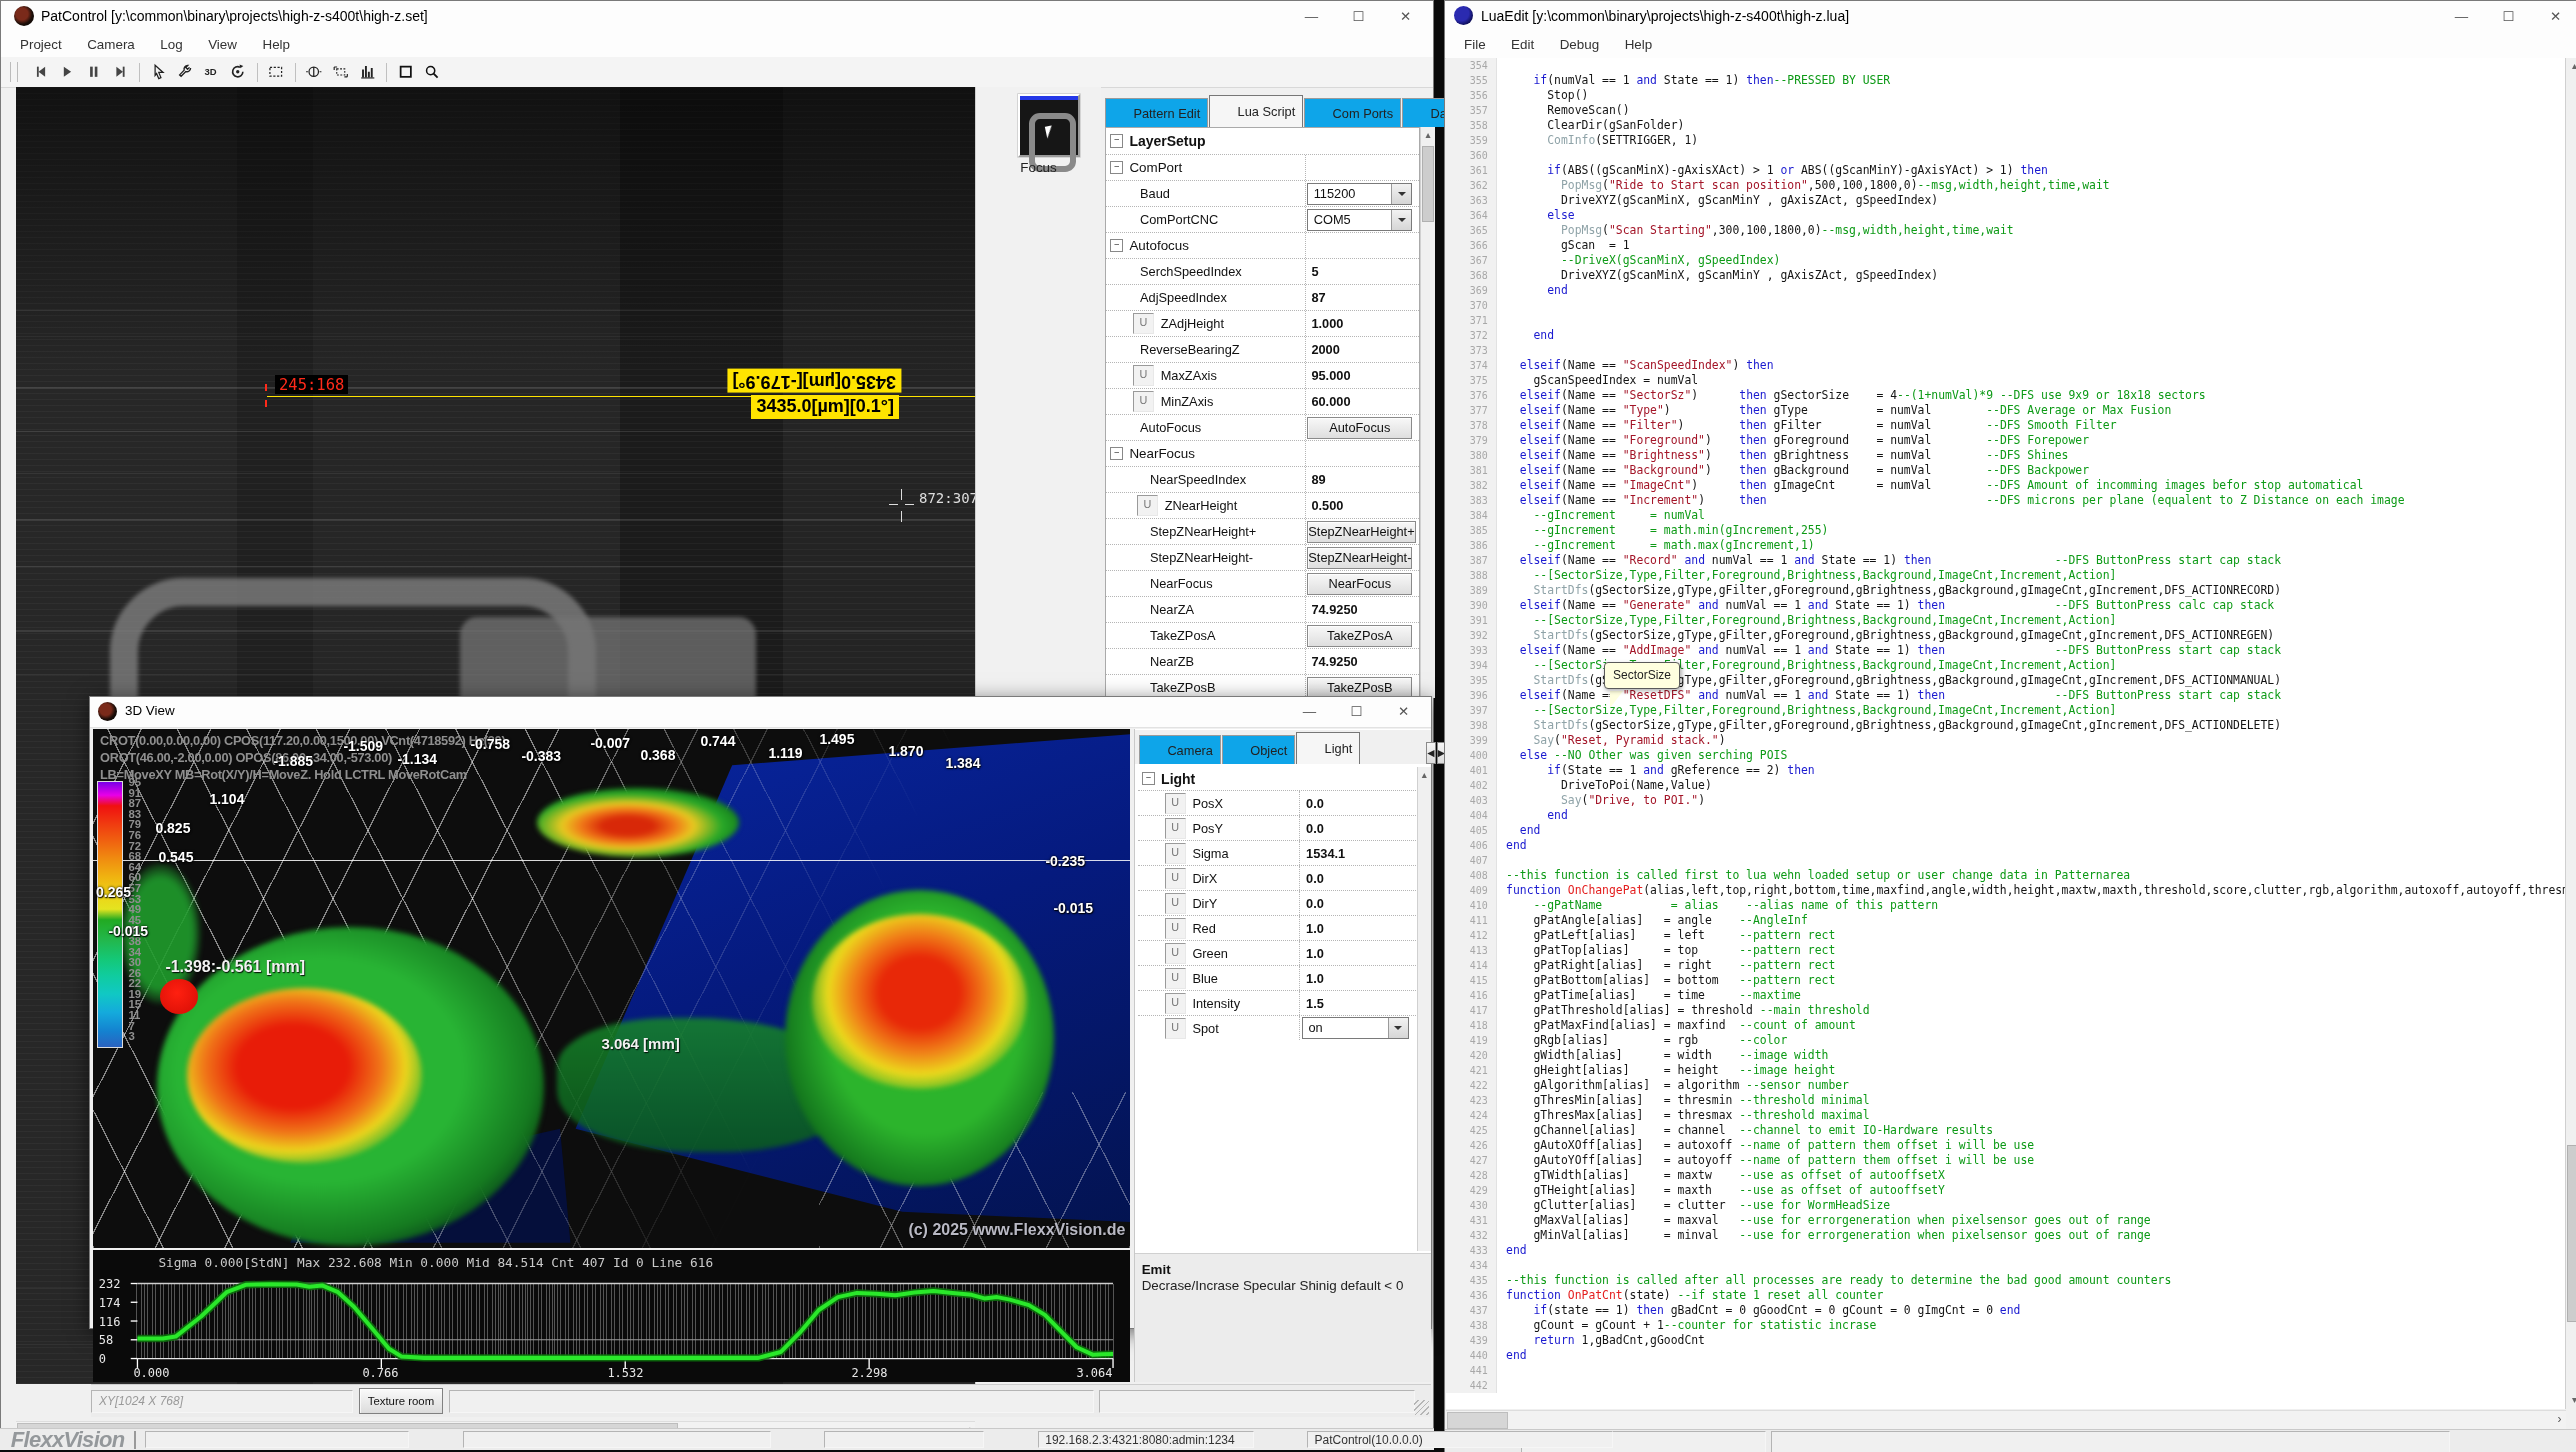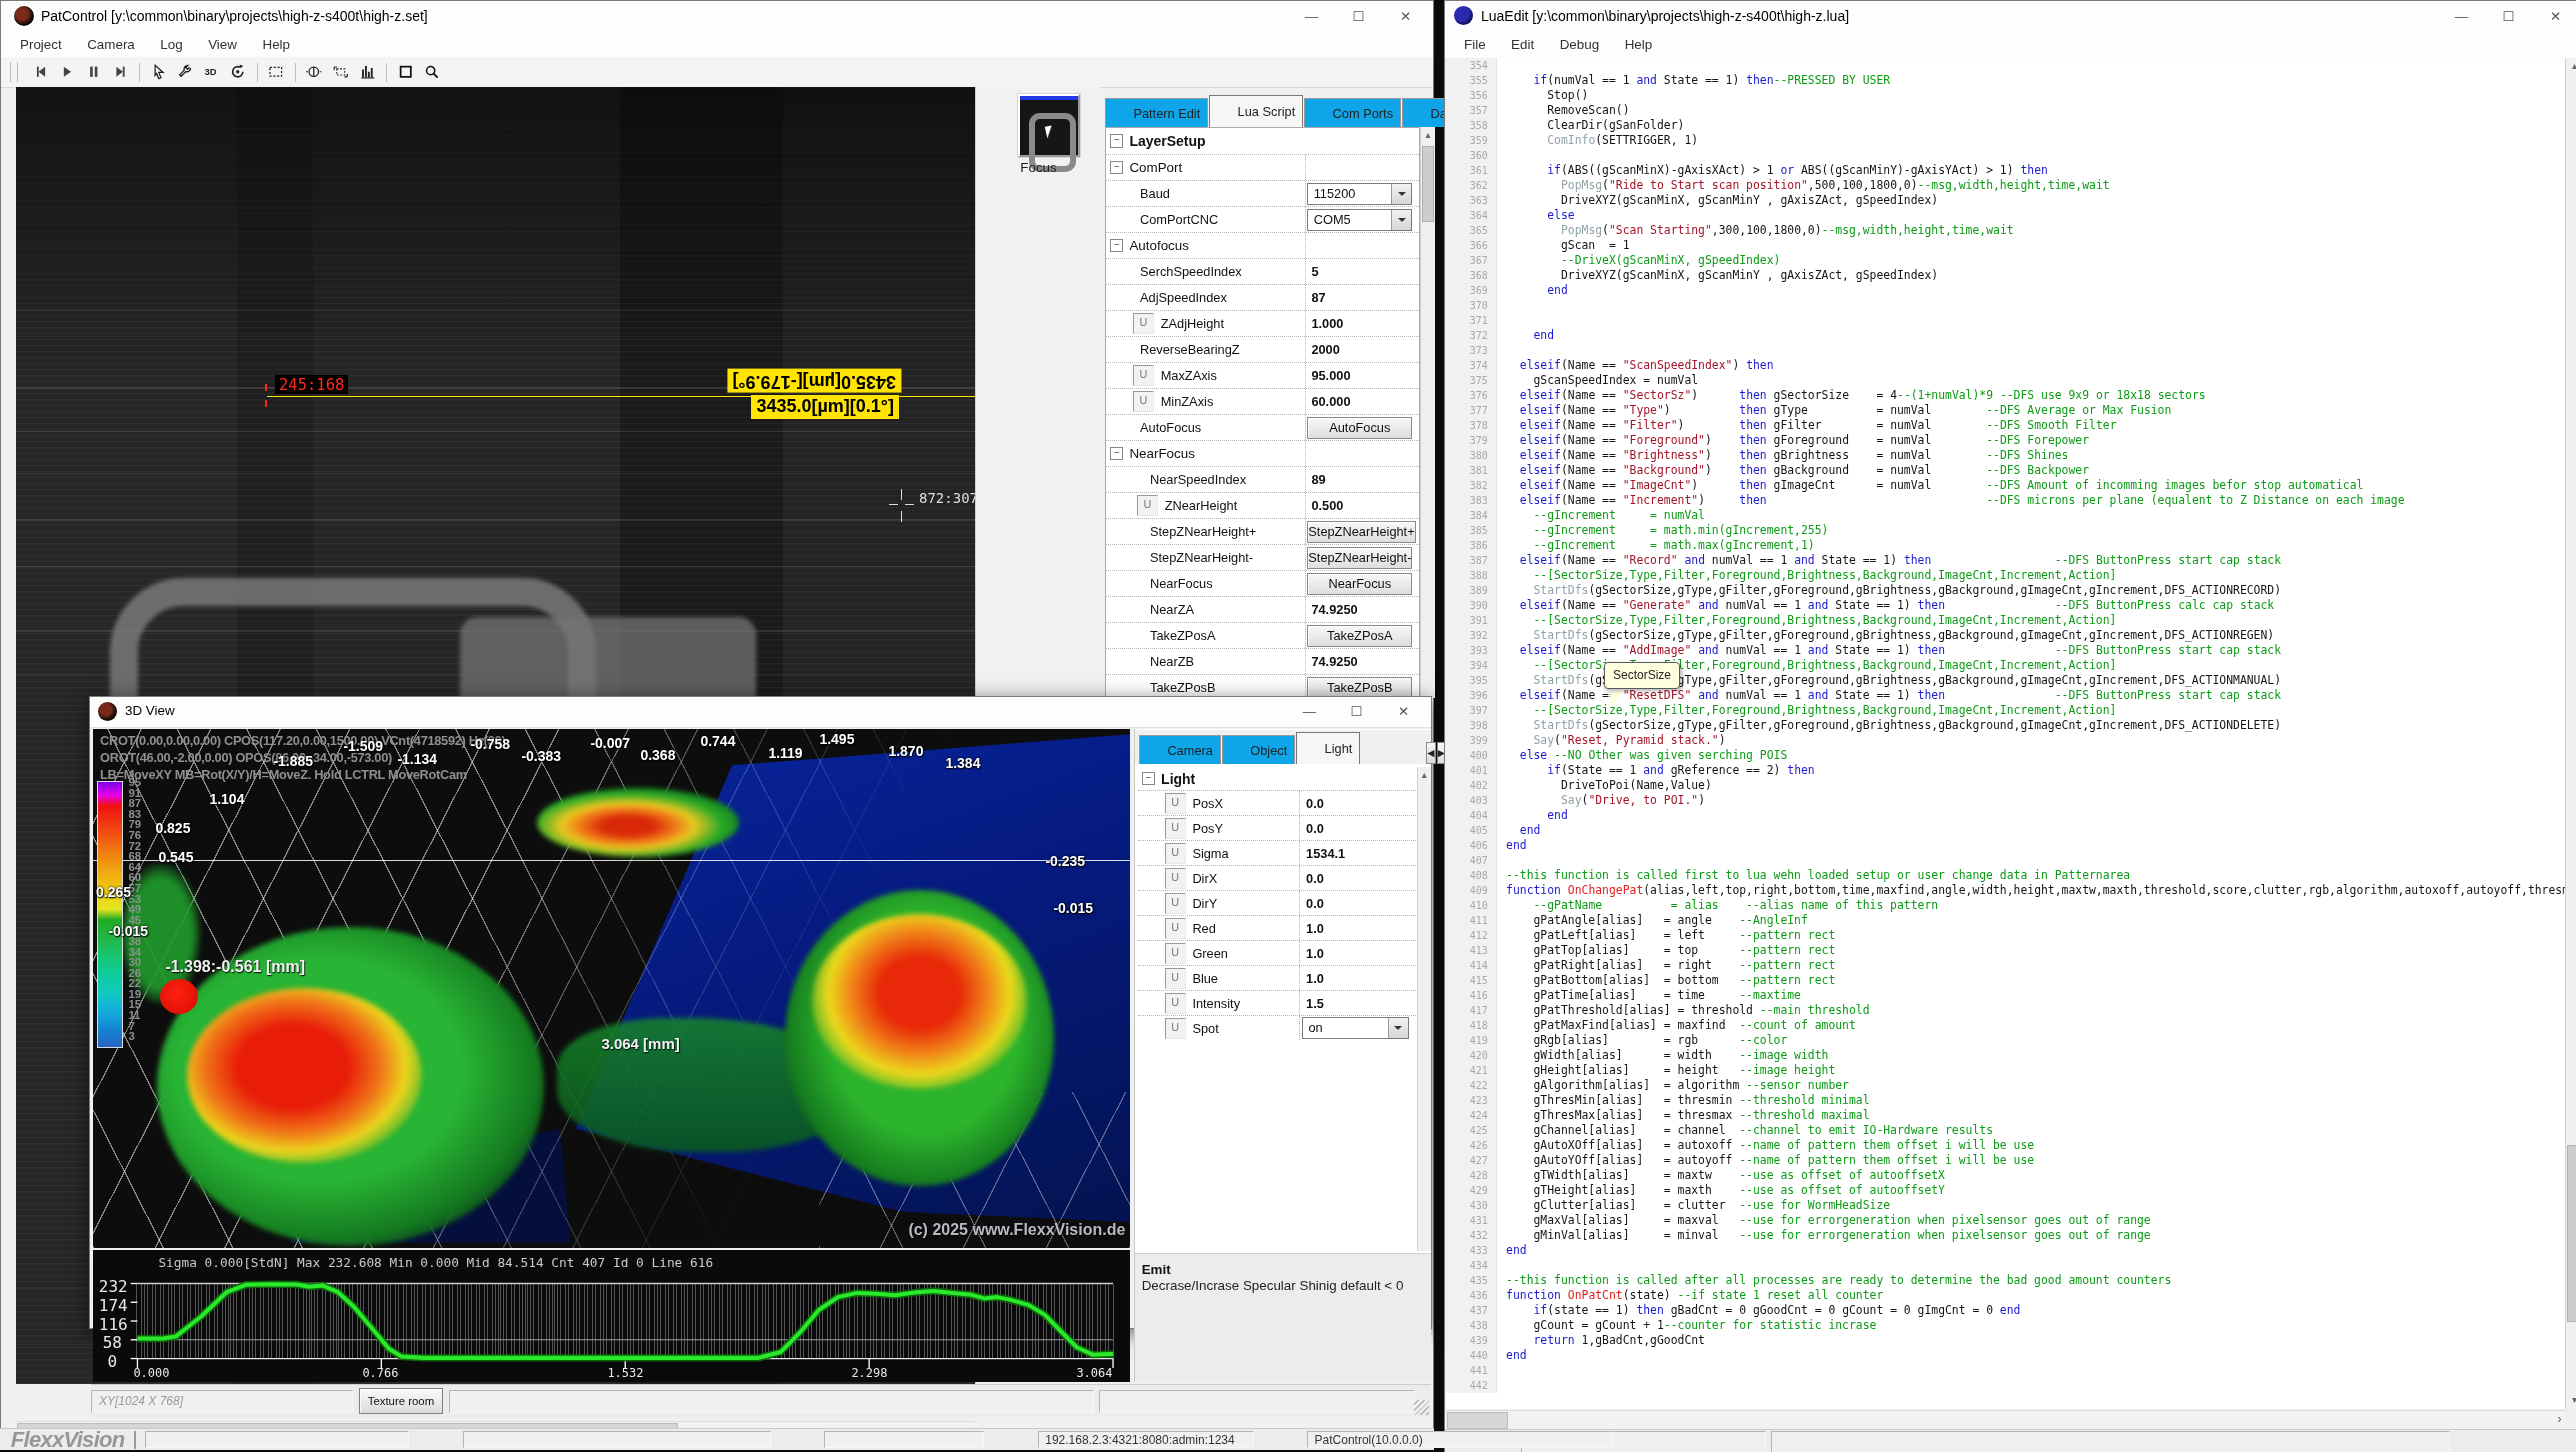--- a/index.html
+++ b/index.html
@@ -91,21 +91,21 @@
   .axlbl{position:absolute;color:#fff;font-weight:bold;font-size:14px;text-shadow:0 0 2.7px #000,0.7px 0.7px 1.3px #000;white-space:nowrap;}
   .scalebar{position:absolute;left:4px;top:52px;width:24px;height:265px;border:1.3px solid #ddd;
     background:linear-gradient(180deg,#7a00e8 0%,#e800e8 5%,#f01010 9%,#f03c10 16%,#f06010 22%,#f08c10 29%,#f0b410 36%,#ecd418 43%,#e4e420 48%,#22aa22 52%,#22b84e 60%,#14c878 67%,#10cc9e 73%,#10c8c4 80%,#14aadc 87%,#1482d0 94%,#2a62c0 100%);}
   .scalevals{position:absolute;left:35px;top:48px;color:#8f8f8f;font-weight:bold;font-size:11.4px;line-height:10.6px;}
   .ptlabel{position:absolute;color:#f2f2f2;font-weight:bold;font-size:16px;text-shadow:0.7px 0.7px 1.3px #000;white-space:nowrap;}
   .reddot{position:absolute;background:radial-gradient(circle at 45% 40%,#ff2010,#d40c04);border-radius:50%;}
   .copyright{position:absolute;color:#b9b9c4;font-size:16px;font-weight:bold;text-shadow:0.7px 0.7px 1.3px #000;white-space:nowrap;}
   
   #graph{position:absolute;left:3.4px;top:553px;width:1037px;height:132px;background:#0a0a0a;}
   .gtitle{position:absolute;left:65px;top:5.4px;color:#c9c9c9;font-family:"DejaVu Sans Mono",monospace;font-size:12.8px;white-space:nowrap;}
-  .gylab{position:absolute;color:#e8e8e8;font-family:"DejaVu Sans Mono",monospace;font-size:16px;text-align:center;width:27px;}
+  .gylab{position:absolute;color:#e8e8e8;font-family:"DejaVu Sans Mono",monospace;font-size:12px;text-align:left;width:27px;}
   .gxlab{position:absolute;color:#e8e8e8;font-family:"DejaVu Sans Mono",monospace;font-size:12px;}
   .plotarea{position:absolute;left:43px;top:34px;width:979px;height:75px;
     background:repeating-linear-gradient(90deg, rgba(255,255,255,.30) 0 0.7px, transparent 0.7px 2.7px);}
   
   #rpanel{position:absolute;left:1044px;top:32px;width:296px;height:653px;background:#fff;border-left:0.7px solid #c9c9c9;}
   .rtabs{position:absolute;left:0;top:1.3px;right:0;height:34px;background:#f0f0f0;display:flex;align-items:flex-end;padding-left:4px;}
   .arrbtn{width:19px;height:20px;background:linear-gradient(#f6f6f6,#dcdcdc);border:0.7px solid #8a8a8a;text-align:center;line-height:19px;font-size:9.4px;color:#222;margin-left:1.3px;}
   .infoarea{position:absolute;left:0;right:0;top:524px;bottom:0;background:#ececec;border-top:0.7px solid #d0d0d0;padding:8px 6.7px;box-sizing:border-box;}
   .info-title{font-weight:bold;font-size:13.4px;color:#111;}
   .info-text{font-size:13.4px;color:#222;margin-top:1.3px;}

